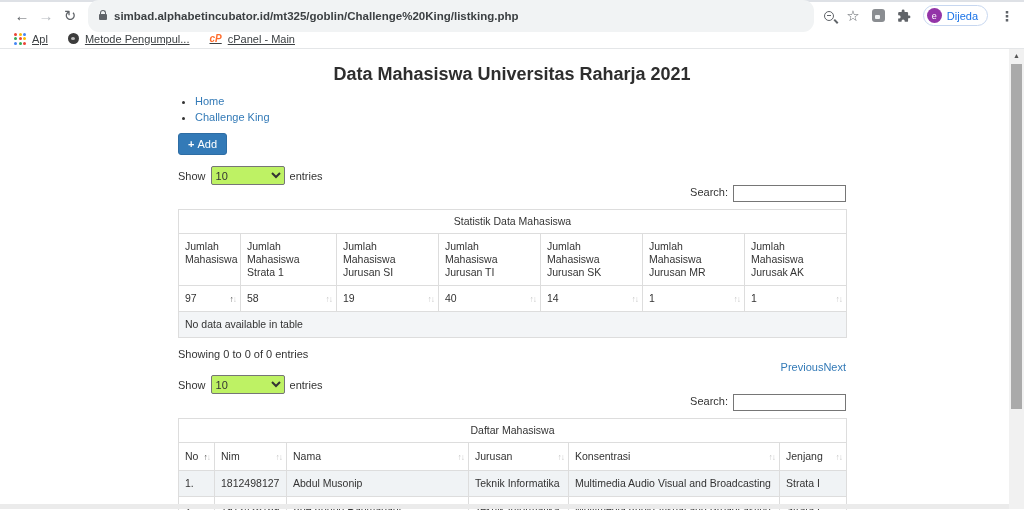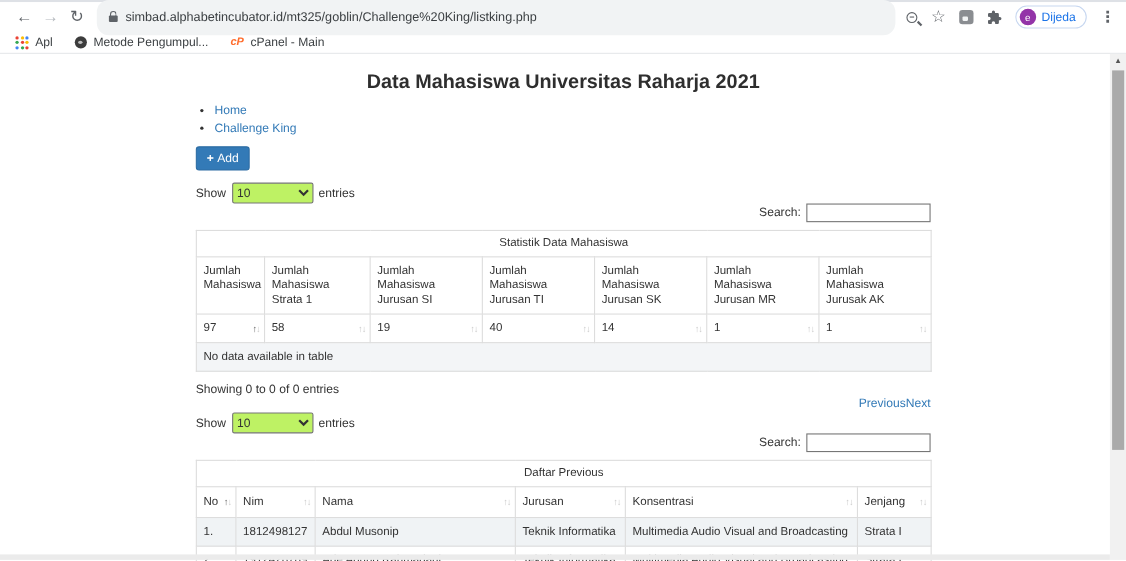--- a/index.html
+++ b/index.html
@@ -4,38 +4,38 @@
 <style>
   * { box-sizing: border-box; margin: 0; padding: 0; }
   html,body { width:1024px; height:510px; overflow:hidden; }
   body { font-family:"Liberation Sans","DejaVu Sans",sans-serif; background:#fff; color:#333; position:relative; }
 
   
   .tabstrip { height:2px; background:#dee1e6; }
   .toolbar { height:27px; display:flex; align-items:center; padding:0 10px; background:#fff; }
   .nav-ic { width:24px; text-align:center; font-size:15px; color:#5f6368; line-height:27px; cursor:default; }
   .nav-ic.disabled { color:#b6babf; }
-  .omnibox { flex:1; height:20px; background:#f1f3f4; border-radius:11px; display:flex; align-items:center; padding:16px 11px; gap:7px; margin:0 10px 0 6px; min-width:0; }
+  .omnibox { flex:1; height:20px; background:#f1f3f4; border-radius:11px; display:flex; align-items:center; padding:16px 11px; gap:7px; margin:0 10px 0 6px; min-width:0;font-weight:bold; }
   .lock-icon { position:relative; width:8px; height:6px; background:#5f6368; border-radius:1px; margin-top:2px; flex:0 0 auto; }
   .lock-icon::before { content:""; position:absolute; top:-4px; left:1px; width:4px; height:4px; border:1.4px solid #5f6368; border-bottom:none; border-radius:3px 3px 0 0; }
   .url { font-size:11.5px; color:#3c4043; white-space:nowrap; overflow:hidden; }
   .tb-right { display:flex; align-items:center; gap:12px; }
   .zoom-icon { position:relative; width:10px; height:10px; border:1.6px solid #5f6368; border-radius:50%; }
   .zoom-icon::before { content:""; position:absolute; left:1.5px; top:3px; width:4px; height:1.5px; background:#5f6368; }
   .zoom-icon::after { content:""; position:absolute; width:1.8px; height:5px; background:#5f6368; transform:rotate(-45deg); right:-3px; bottom:-4px; }
   .star { font-size:15px; color:#5f6368; line-height:1; }
   .ext-square { width:13px; height:13px; border-radius:3px; background:#8a8d91; position:relative; }
   .ext-square::after { content:""; position:absolute; left:3px; bottom:3px; width:5px; height:4px; background:#f1f3f4; border-radius:1px; }
   .puzzle { display:flex; align-items:center; }
   .profile-chip { display:flex; align-items:center; gap:5px; border:1.3px solid #c7d7f0; border-radius:12px; padding:2px 9px 2px 3px; background:#fff; }
   .avatar { width:15px; height:15px; border-radius:50%; background:#9334a8; color:#fff; font-size:9px; display:flex; align-items:center; justify-content:center; }
   .profile-name { font-size:11px; color:#1a73e8; }
   .dots { font-size:14px; color:#5f6368; font-weight:bold; }
   .bookmarks { height:20px; display:flex; align-items:center; gap:20px; padding:0 14px; background:#fff; border-bottom:1px solid #e4e6e8; }
-  .bm { display:flex; align-items:center; gap:6px; font-size:11px; color:#3c4043; }
+  .bm { display:flex; align-items:center; gap:6px; font-size:11px; color:#3c4043;text-decoration:underline; }
   .apps-grid { display:grid; grid-template-columns:repeat(3,3px); grid-gap:1.5px; }
   .apps-grid i { width:3px; height:3px; border-radius:50%; display:block; }
   .dark-circle { width:11px; height:11px; border-radius:50%; background:#3c3c3c; position:relative; }
   .dark-circle::after { content:""; position:absolute; left:3px; top:4px; width:4px; height:3px; background:#bdbdbd; border-radius:50%; }
   .cp-logo { color:#ff6c2c; font-weight:bold; font-style:italic; font-size:10px; }
 
   
   .content { position:relative; height:460px; background:#fff; }
   .page-body { width:668px; margin:0 auto; padding-top:14px; }
   h1.title { font-size:18px; font-weight:bold; text-align:center; color:#2e2e2e; line-height:22px; }
@@ -237,21 +237,21 @@
         <colgroup>
           <col style="width:36px">
             <col style="width:72px">
             <col style="width:182px">
             <col style="width:100px">
             <col style="width:211px">
             <col style="width:67px">
         </colgroup>
         <thead>
           <tr>
-            <th class="caption-cell" colspan="6">Daftar Previous</th>
+            <th class="caption-cell" colspan="6">Daftar Mahasiswa</th>
           </tr>
           <tr>
             <th class="sort-cell">
               <span>No</span>
               <span class="sorticon active"><i class="su">↑</i><i class="sd">↓</i></span>
             </th>
             <th class="sort-cell">
               <span>Nim</span>
               <span class="sorticon"><i class="su">↑</i><i class="sd">↓</i></span>
             </th>

